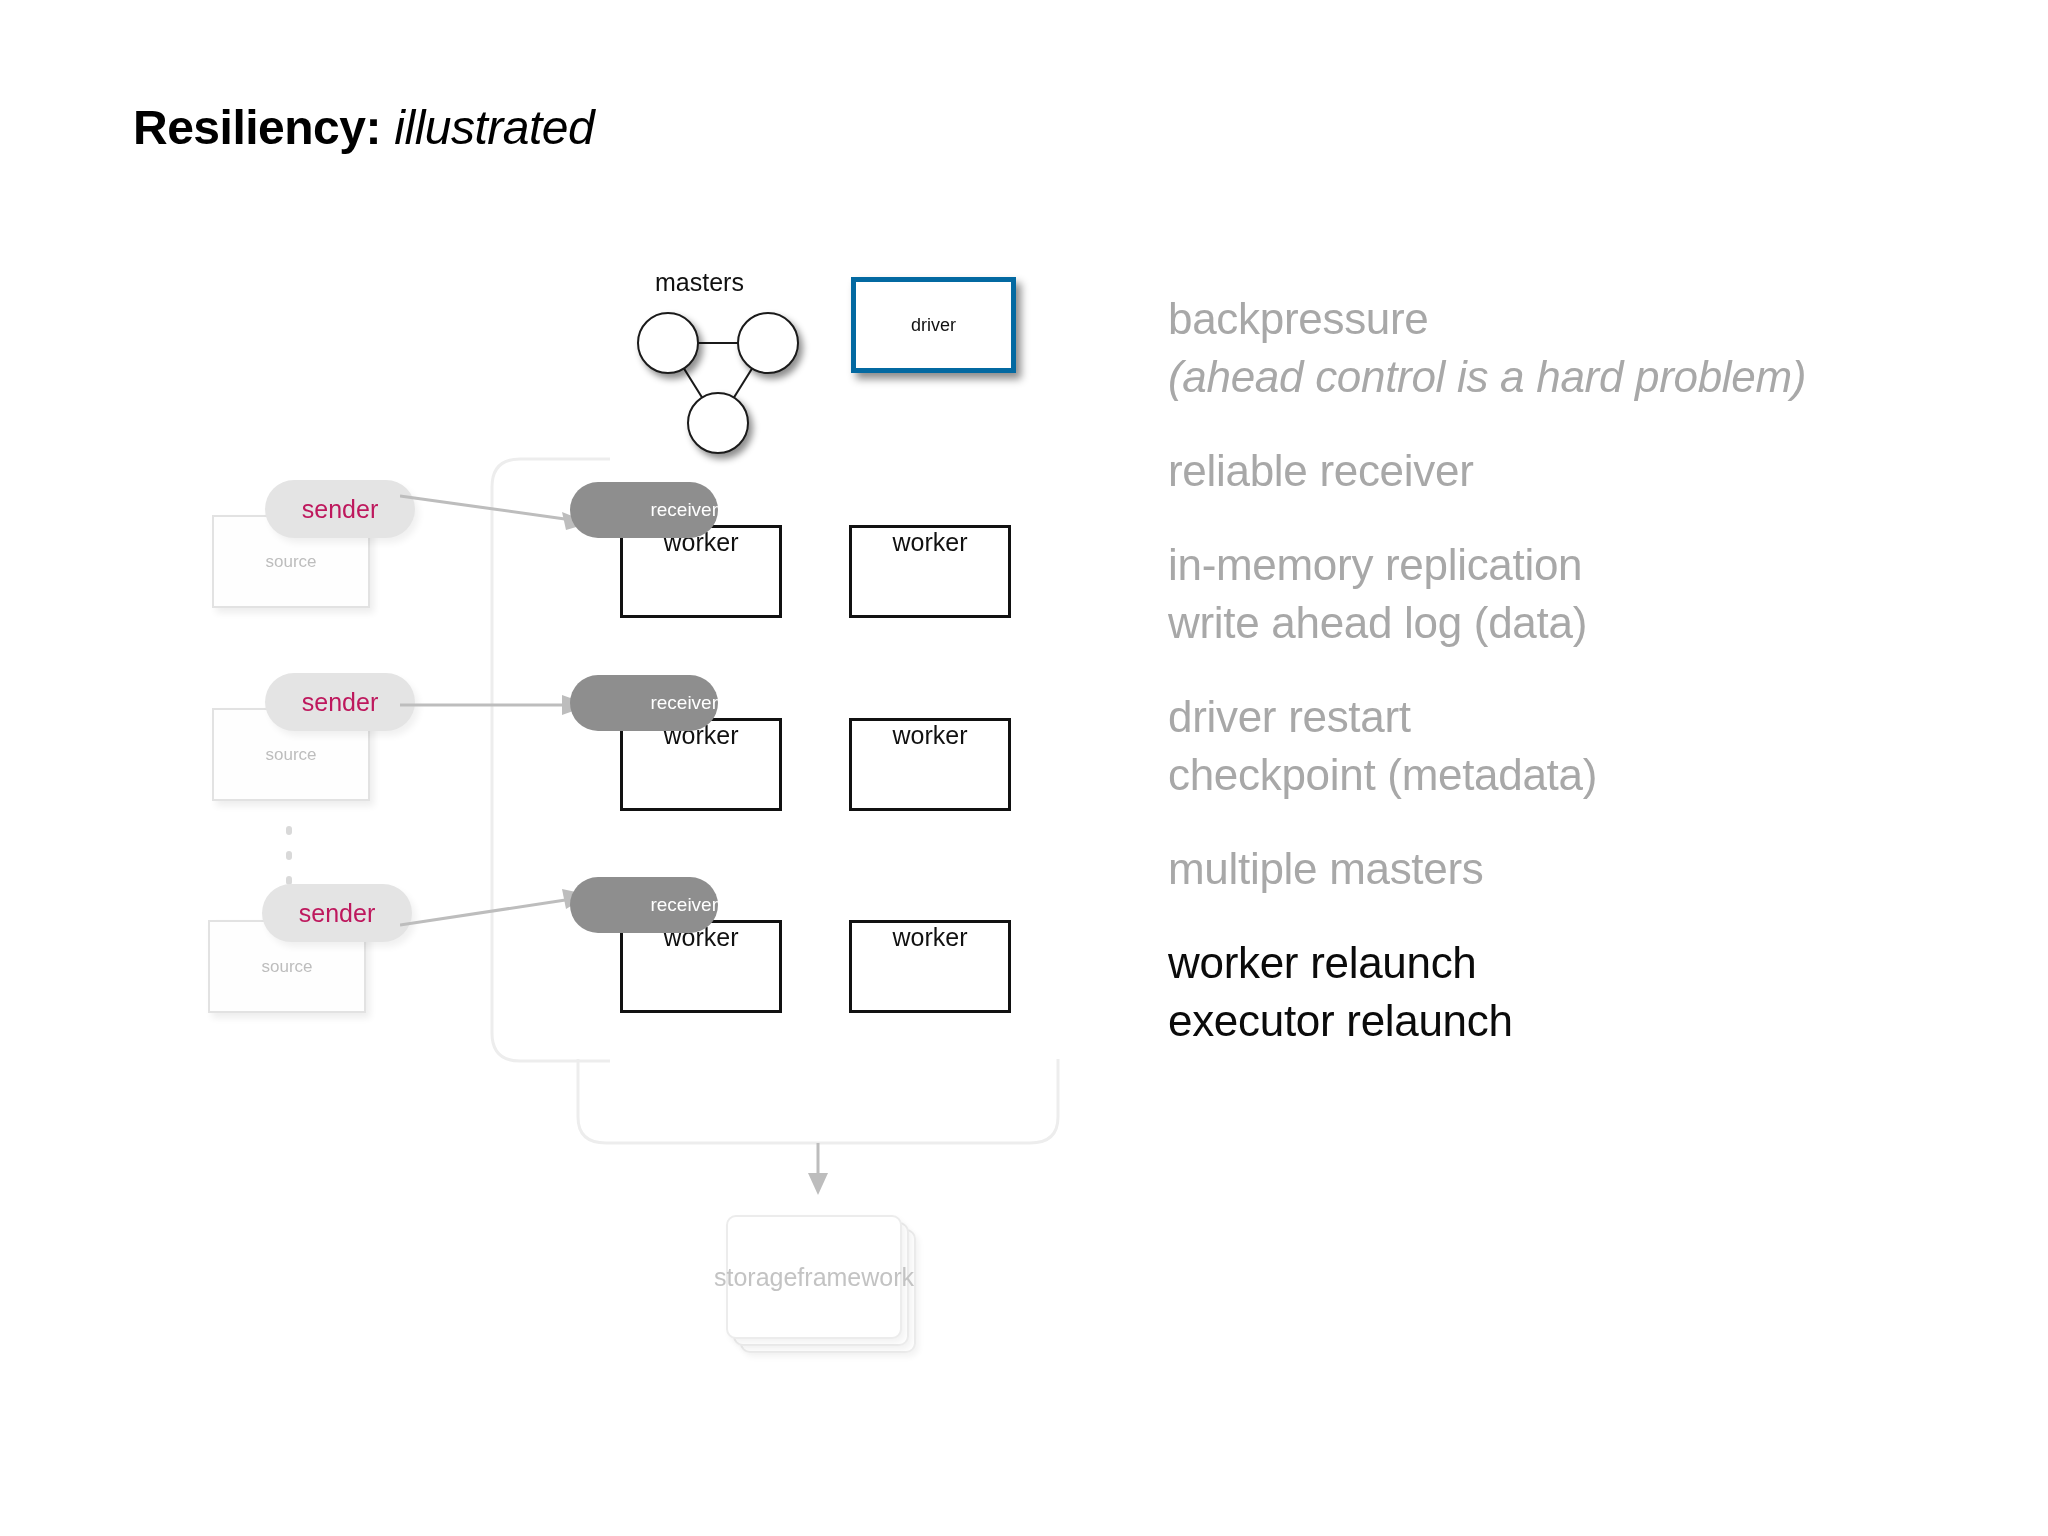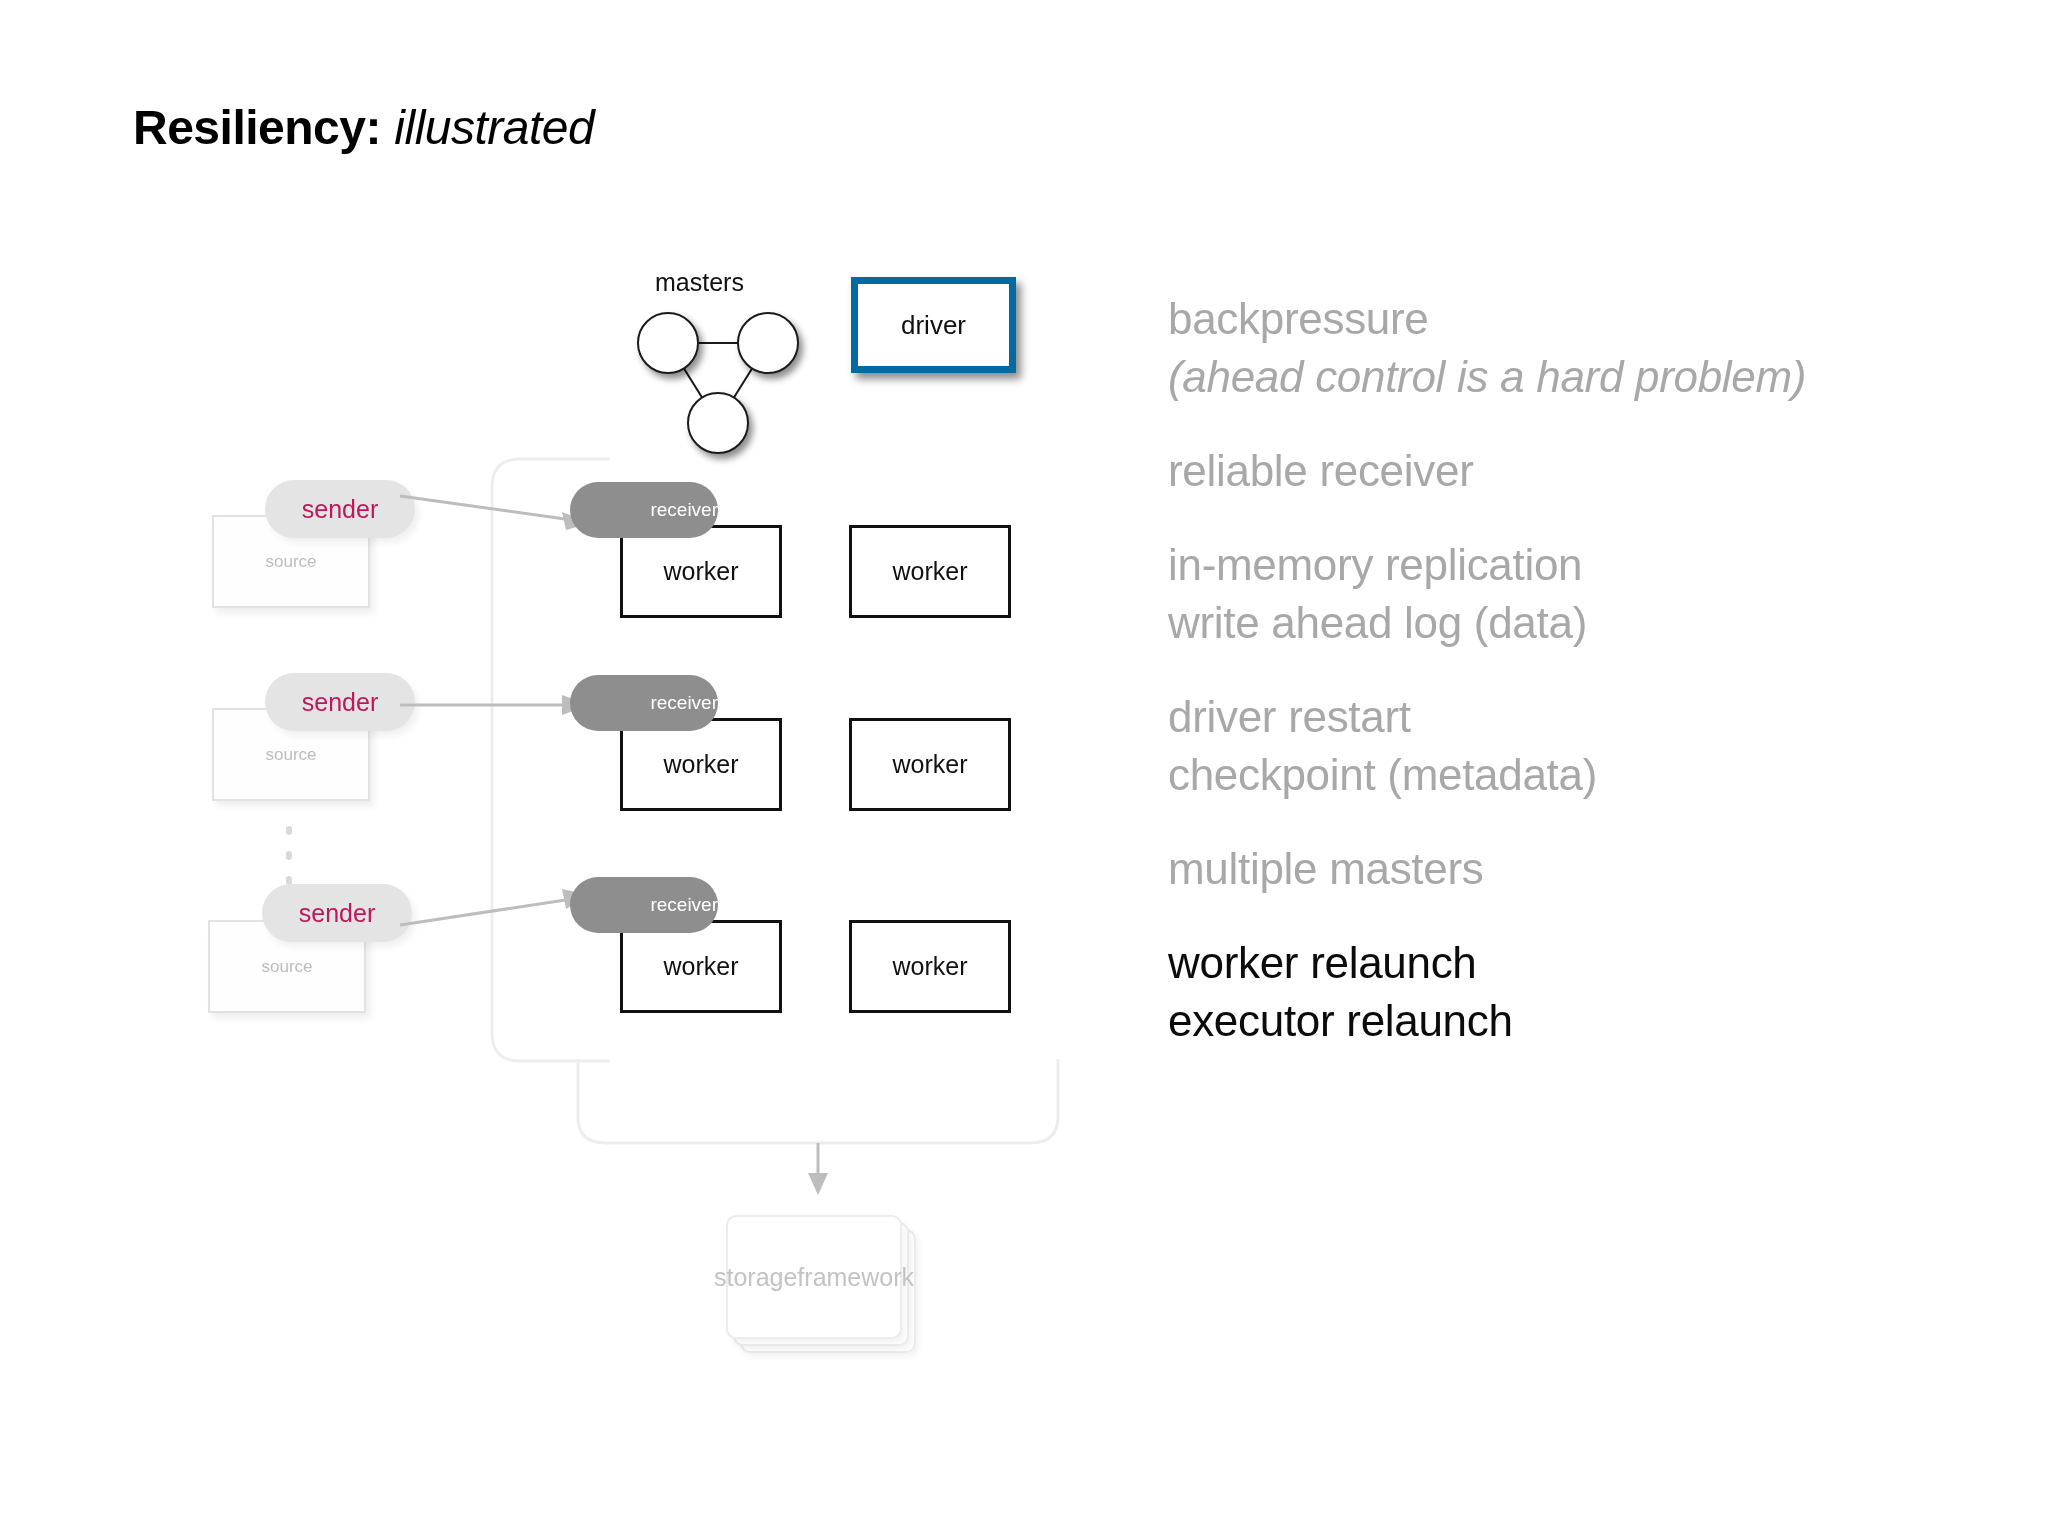--- a/index.html
+++ b/index.html
@@ -69,27 +69,27 @@
   }
 
   
   #driver-box {
     position: absolute;
     left: 851px;
     top: 277px;
     width: 165px;
     height: 96px;
     background: #ffffff;
-    border: 7px solid #0369a1;
+    border: 5px solid #0369a1;
     box-shadow: 5px 6px 8px rgba(0,0,0,0.45);
     box-sizing: border-box;
     display: flex;
     align-items: center;
     justify-content: center;
-    font-size: 26px;
+    font-size: 18px;
     color: #111111;
   }
 
   
   #bracket-left, #bracket-bottom, #pipe-arrow {
     position: absolute;
     pointer-events: none;
   }
   #bracket-left  { left: 470px;  top: 455px;  width: 300px;  height: 610px; }
   #bracket-bottom{ left: 570px;  top: 1055px; width: 500px;  height: 140px; }
@@ -143,21 +143,20 @@
     z-index: 4;
   }
   .worker-box {
     position: absolute;
     width: 162px;
     height: 93px;
     background: #ffffff;
     border: 3px solid #111111;
     box-sizing: border-box;
     display: flex;
-    align-items: center;
     justify-content: center;
     font-size: 25px;
     color: #111111;
     z-index: 2;
   }
   .flow-arrow { position: absolute; pointer-events: none; z-index: 3; }
 
   
   .src-a  { left: 212px; top: 35px; }
   .snd-a  { left: 265px; top: 0px;  }

